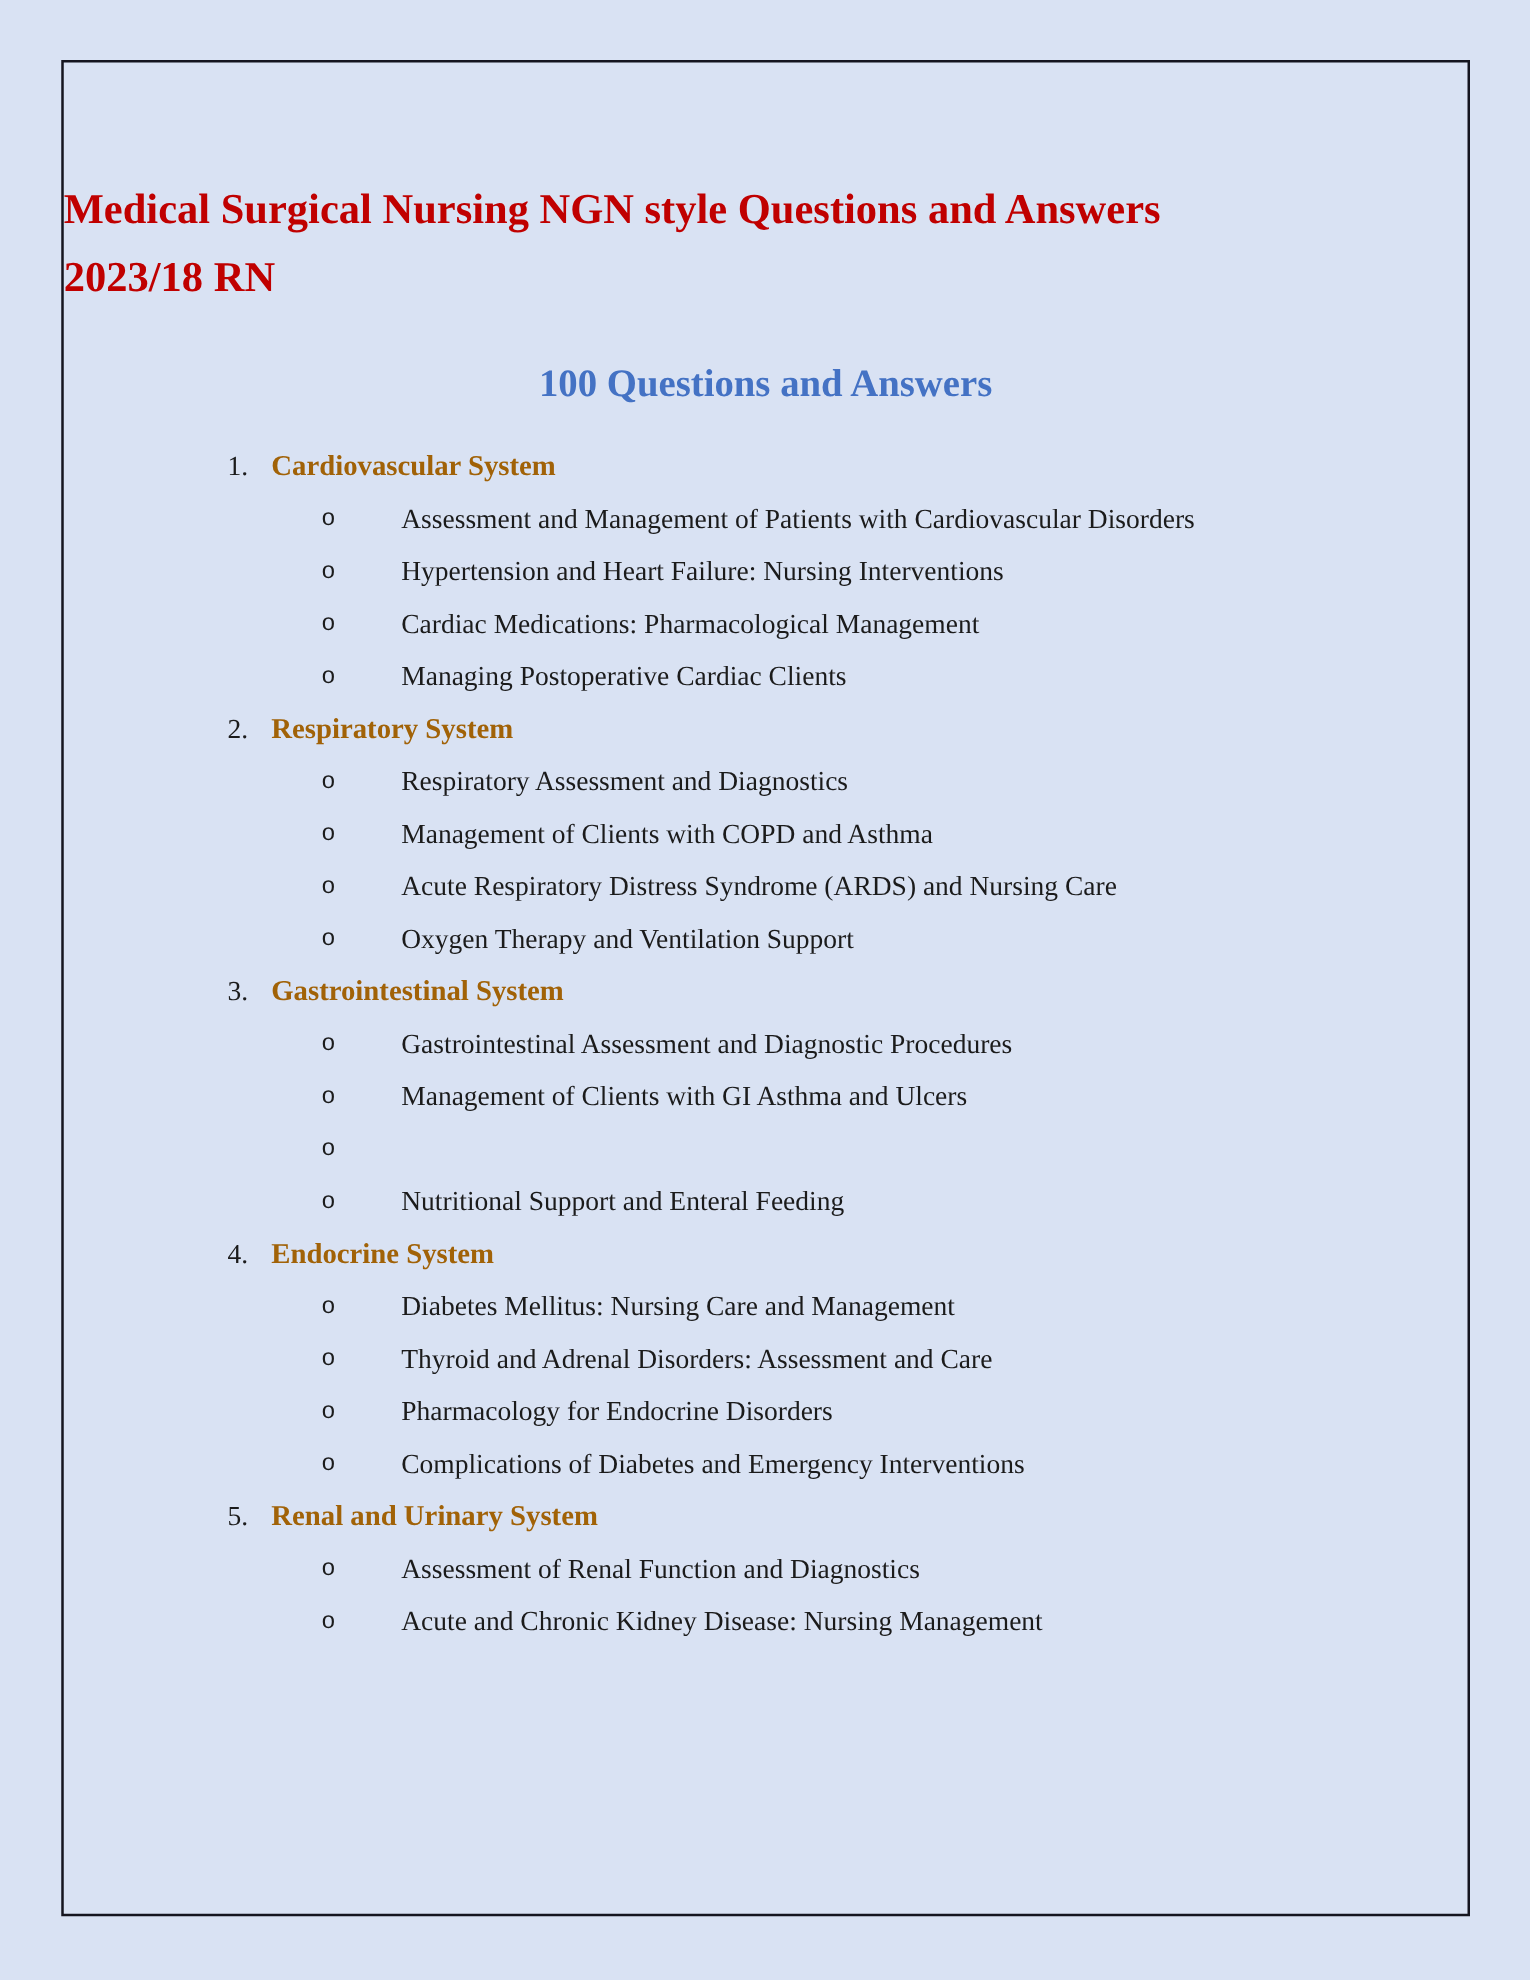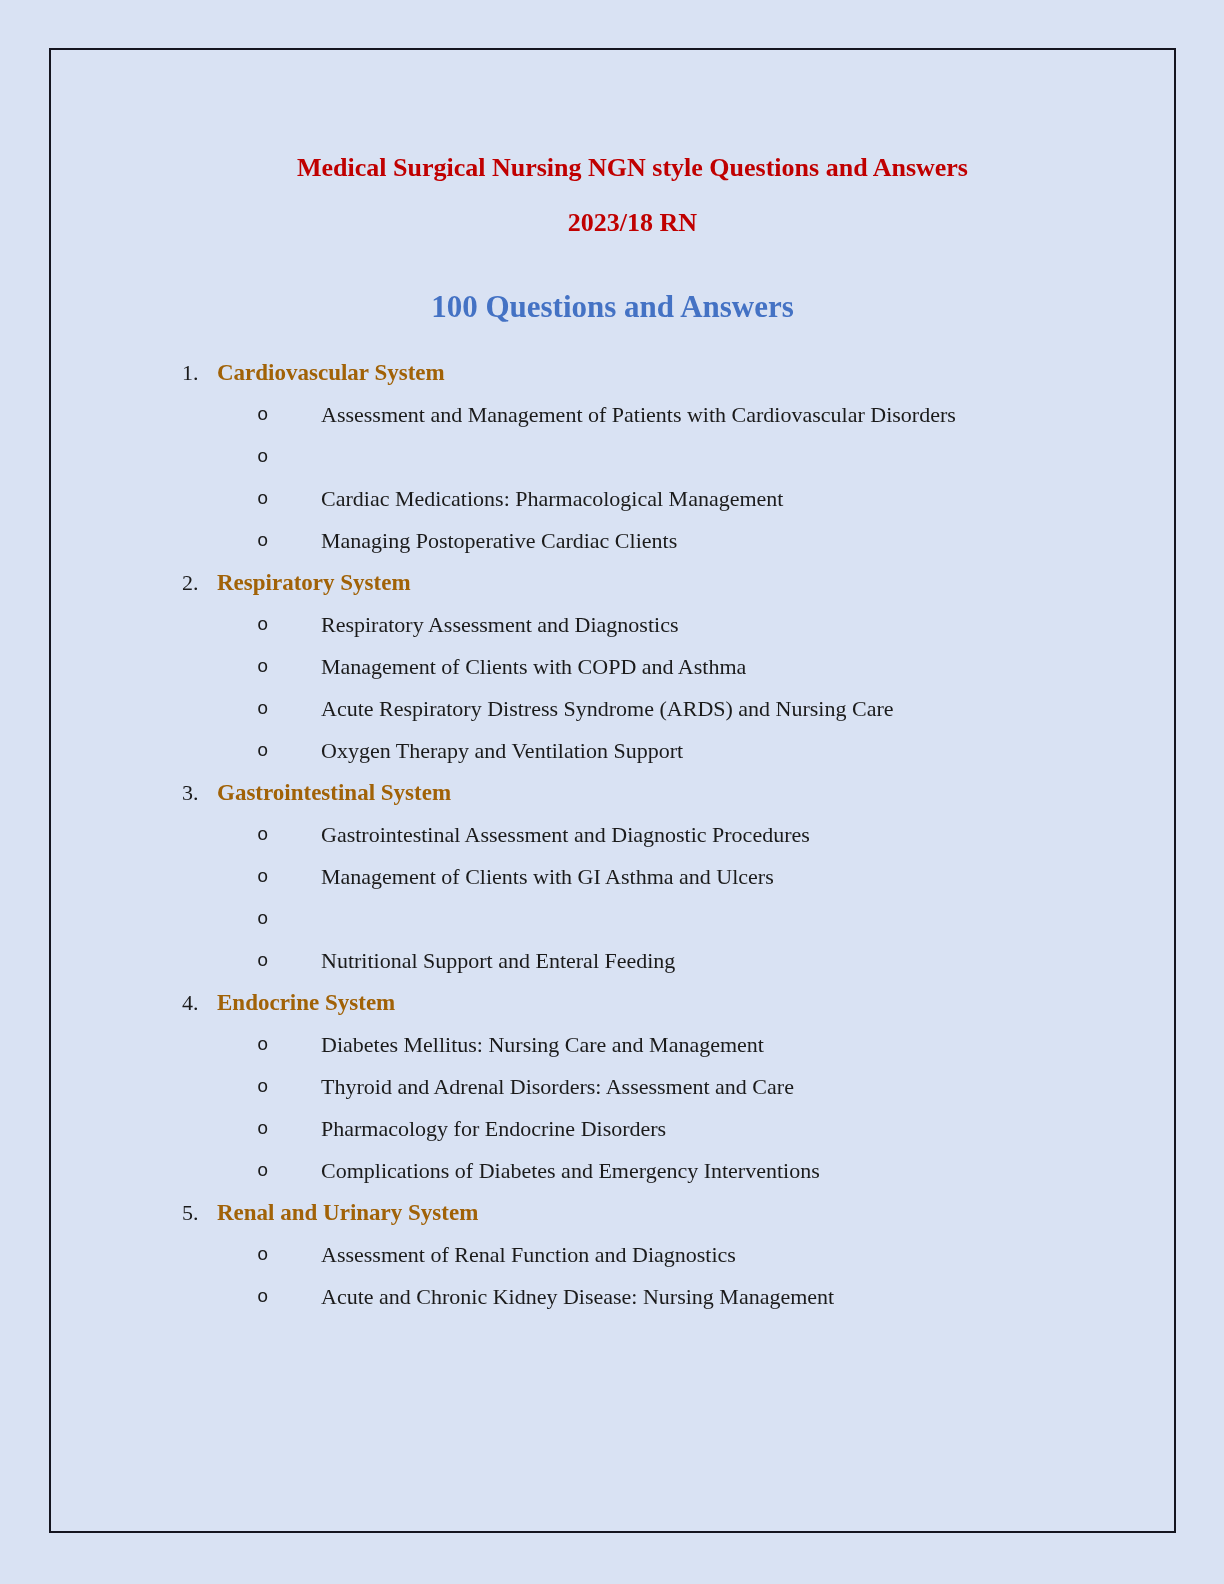--- a/index.html
+++ b/index.html
@@ -18,27 +18,25 @@
     position: absolute;
     left: 49px;
     top: 48px;
     width: 1123px;
     height: 1481px;
     border: 2px solid #15151f;
     background: #d9e2f3;
     overflow: hidden;
   }
   .title {
-    text-align: center;
     color: #c00000;
-    font-size: 26px;
+    font-size: 34px;
     line-height: 36px;
     font-weight: bold;
     margin: 0;
-    padding-left: 40px;
   }
   .title.line1 { margin-top: 100px; }
   .title.line2 { margin-top: 19px; }
   .subtitle {
     text-align: center;
     color: #4472c4;
     font-size: 31px;
     line-height: 38px;
     font-weight: bold;
     margin: 47px 0 0 0;
@@ -106,20 +104,21 @@
       <div class="section-row">
         <span class="num">1.</span>
         <span class="sec-title">Cardiovascular System</span>
       </div>
       <div class="sub-row">
         <span class="bullet">o</span>
         <span class="sub-text">Assessment and Management of Patients with Cardiovascular Disorders</span>
       </div>
       <div class="sub-row">
         <span class="bullet">o</span>
+        <span class="sub-text">Hypertension and Heart Failure: Nursing Interventions</span>
       </div>
       <div class="sub-row">
         <span class="bullet">o</span>
         <span class="sub-text">Cardiac Medications: Pharmacological Management</span>
       </div>
       <div class="sub-row">
         <span class="bullet">o</span>
         <span class="sub-text">Managing Postoperative Cardiac Clients</span>
       </div>
 

